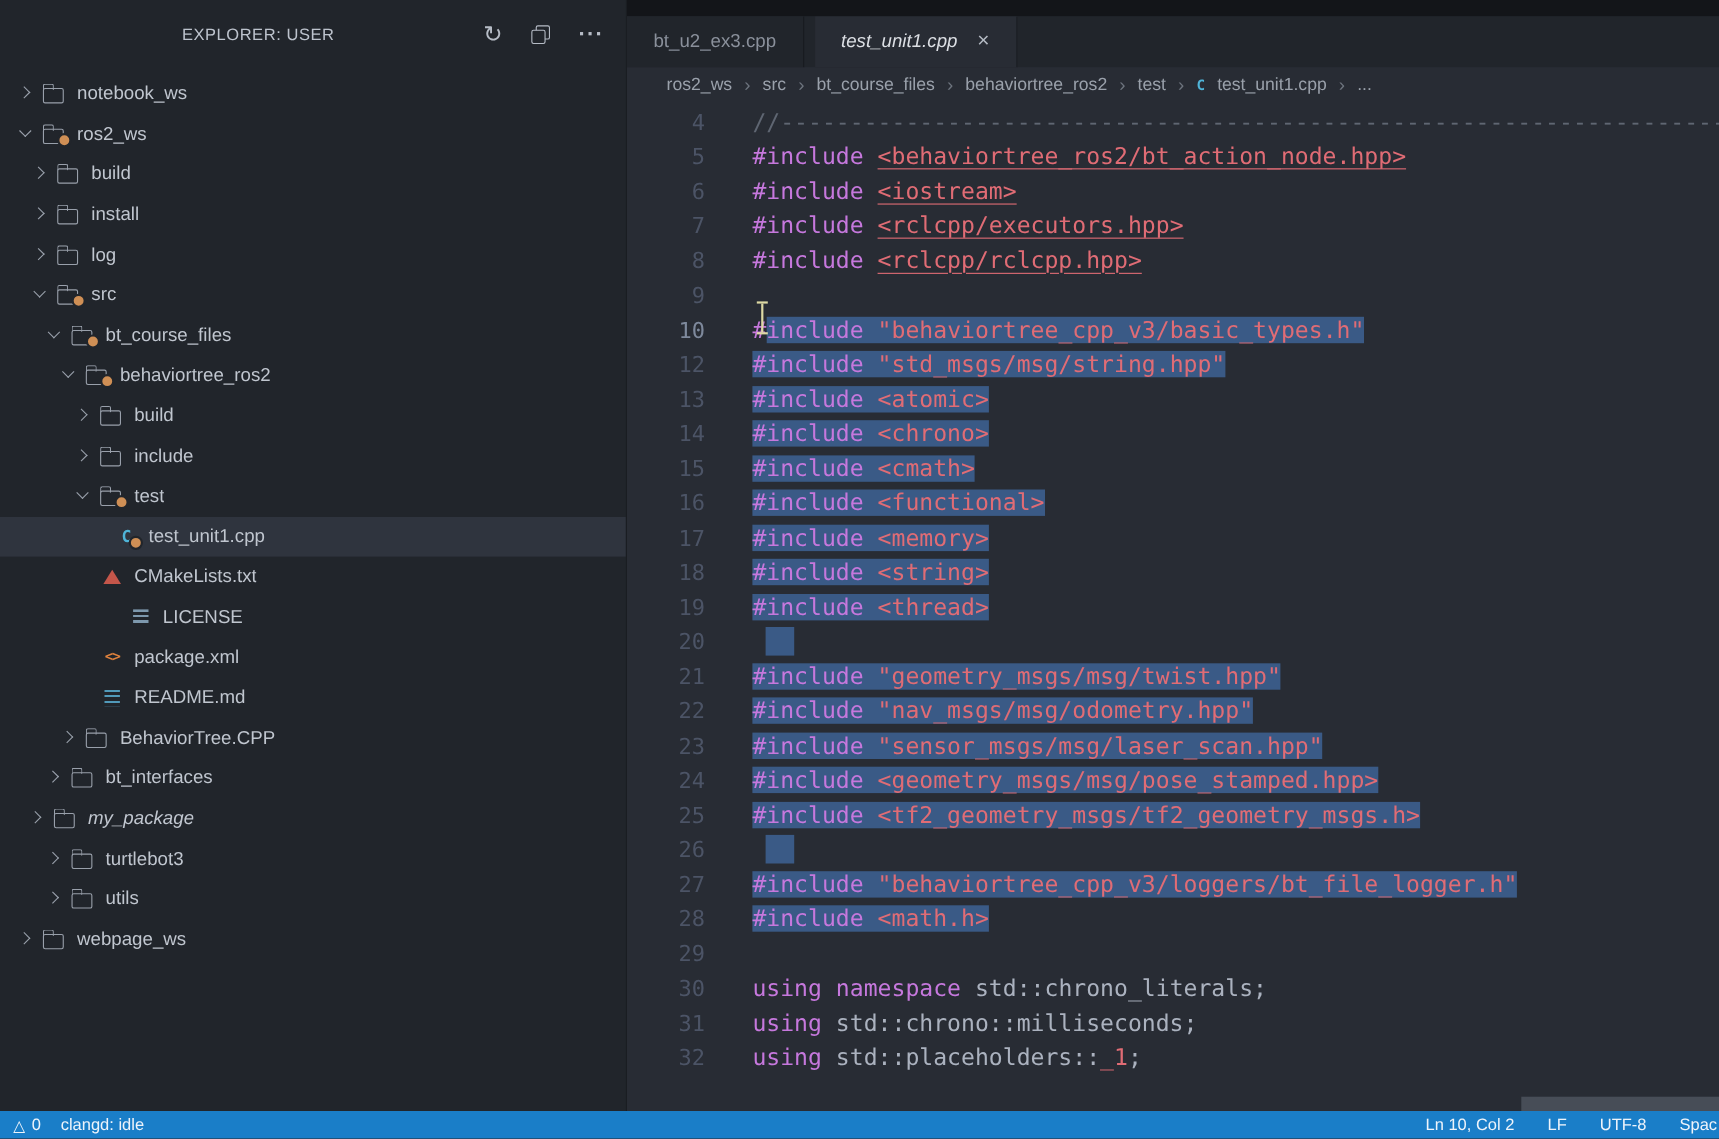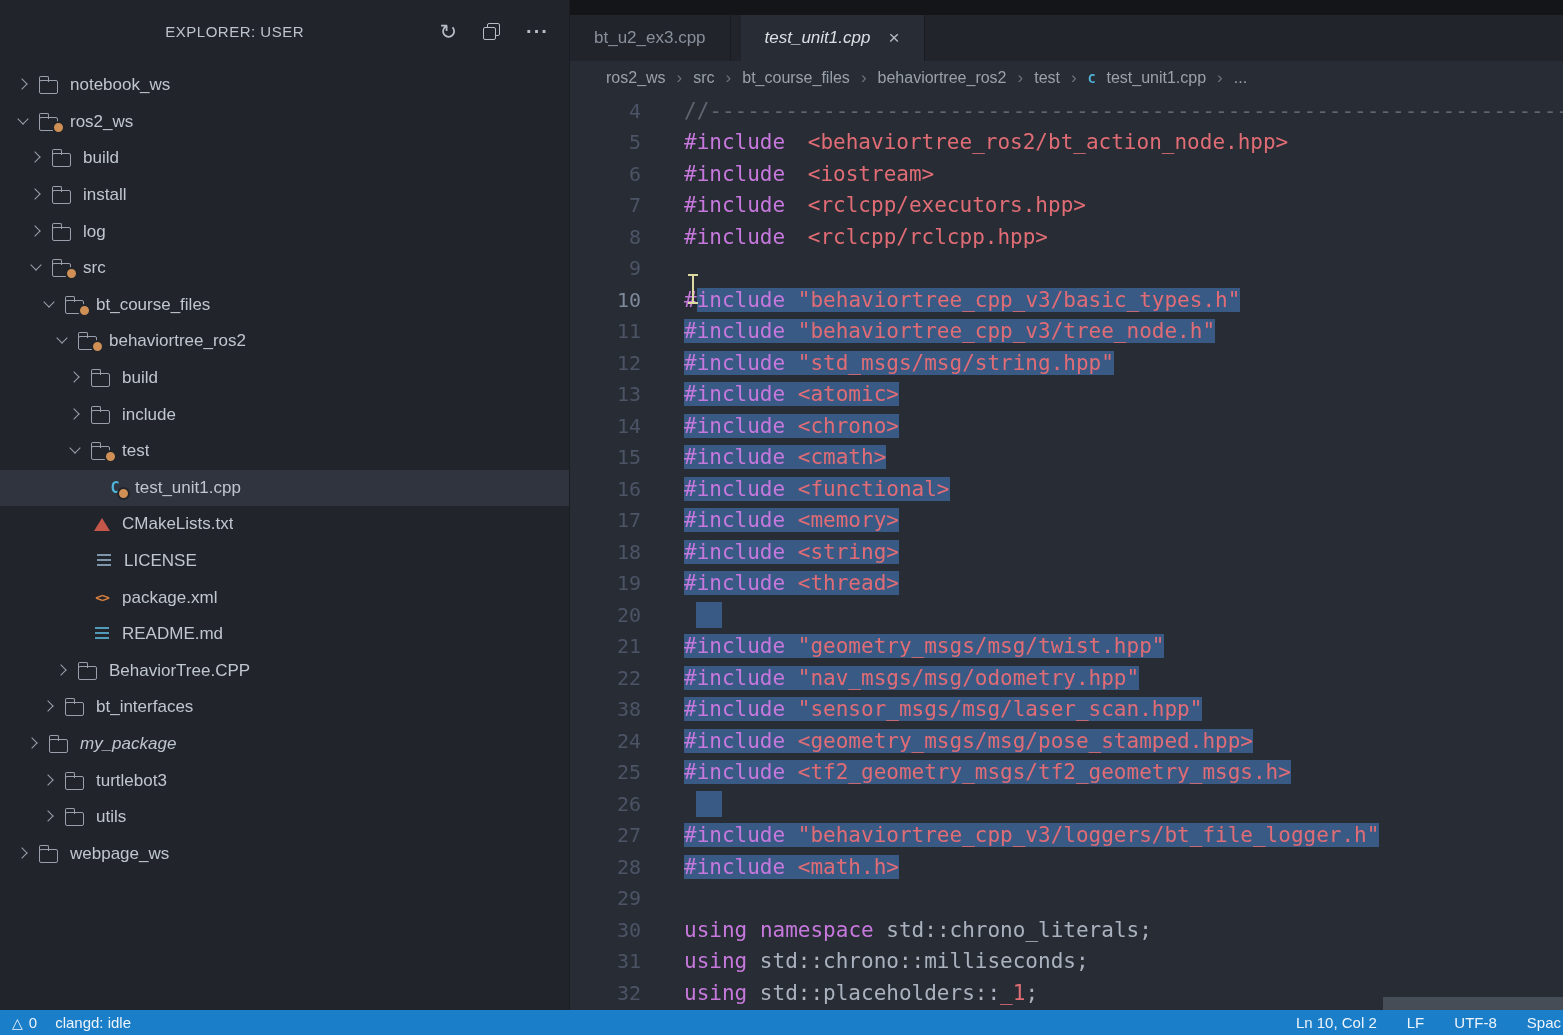--- a/index.html
+++ b/index.html
@@ -49,21 +49,21 @@
 
   
   .code-area{position:relative;font-family:"DejaVu Sans Mono",monospace;font-size:21px;}
   .cline{display:flex;align-items:center;height:31.5px;white-space:pre;}
   .ln{width:71px;flex:none;text-align:right;color:#4c5466;font-size:20px;}
   .ln.active{color:#7e899c;}
   .ctext{flex:none;padding-left:43px;}
   .tk-dir{color:var(--directive,#c678dd);}
   .tk-kw{color:var(--directive,#c678dd);}
   .tk-path{color:var(--string,#e06c75);}
-  .tk-pathu{color:var(--string,#e06c75);text-underline-offset:4px;text-decoration-thickness:1px;margin-left:10px;}
+  .tk-pathu{color:var(--string,#e06c75);text-decoration:underline;text-underline-offset:4px;text-decoration-thickness:1px;}
   .tk-com{color:var(--comment,#5f6672);}
   .tk-pl{color:var(--plain,#abb2bf);}
   .tk-ph{color:var(--string,#e06c75);}
   .selbg{background:var(--selection,#3a5a86);}
   .selbg.nlsel{display:inline-block;width:26px;height:26px;vertical-align:middle;margin-left:12px;}
 
   .ibeam{position:absolute;left:122px;top:276px;width:2px;height:26px;background:#ddd9a3;z-index:5;}
   .ibeam::before,.ibeam::after{content:"";position:absolute;left:-4px;width:10px;height:2px;background:#ddd9a3;}
   .ibeam::before{top:-2px;}
   .ibeam::after{bottom:-2px;}
@@ -160,21 +160,21 @@
         <div class="tree-row selected" style="padding-left: 79px;">
           <span class="chev none"></span>
           <span class="ficon icon-cpp">C<span class="gitdot"></span></span>
           <span class="tlabel">test_unit1.cpp</span>
         </div>
         <div class="tree-row" style="padding-left: 66px;">
           <span class="chev none"></span>
           <span class="ficon icon-cmake"></span>
           <span class="tlabel">CMakeLists.txt</span>
         </div>
-        <div class="tree-row" style="padding-left: 68px;">
+        <div class="tree-row" style="padding-left: 92px;">
           <span class="chev none"></span>
           <span class="ficon icon-license"></span>
           <span class="tlabel">LICENSE</span>
         </div>
         <div class="tree-row" style="padding-left: 66px;">
           <span class="chev none"></span>
           <span class="ficon icon-xml">&lt;&gt;</span>
           <span class="tlabel">package.xml</span>
         </div>
         <div class="tree-row" style="padding-left: 66px;">
@@ -244,33 +244,32 @@
       </div>
     <div class="code-area">
       <div>
           <div class="cline"><span class="ln">4</span><span class="ctext"><span class="tk-com">//---------------------------------------------------------------------------</span></span></div>
           <div class="cline"><span class="ln">5</span><span class="ctext"><span class="tk-dir">#include </span><span class="tk-pathu">&lt;behaviortree_ros2/bt_action_node.hpp&gt;</span></span></div>
           <div class="cline"><span class="ln">6</span><span class="ctext"><span class="tk-dir">#include </span><span class="tk-pathu">&lt;iostream&gt;</span></span></div>
           <div class="cline"><span class="ln">7</span><span class="ctext"><span class="tk-dir">#include </span><span class="tk-pathu">&lt;rclcpp/executors.hpp&gt;</span></span></div>
           <div class="cline"><span class="ln">8</span><span class="ctext"><span class="tk-dir">#include </span><span class="tk-pathu">&lt;rclcpp/rclcpp.hpp&gt;</span></span></div>
           <div class="cline"><span class="ln">9</span><span class="ctext"></span></div>
           <div class="cline"><span class="ln active">10</span><span class="ctext"><span class="tk-dir">#</span><span class="selbg"><span class="tk-dir">include </span><span class="tk-path">"behaviortree_cpp_v3/basic_types.h"</span></span></span></div>
-          <div class="cline"><span class="ln">11</span><span class="ctext"><span class="selbg"><span class="tk-dir">#include </span><span class="tk-path">"behaviortree_cpp_v3/tree_node.h"</span></span></span></div>
           <div class="cline"><span class="ln">12</span><span class="ctext"><span class="selbg"><span class="tk-dir">#include </span><span class="tk-path">"std_msgs/msg/string.hpp"</span></span></span></div>
           <div class="cline"><span class="ln">13</span><span class="ctext"><span class="selbg"><span class="tk-dir">#include </span><span class="tk-path">&lt;atomic&gt;</span></span></span></div>
           <div class="cline"><span class="ln">14</span><span class="ctext"><span class="selbg"><span class="tk-dir">#include </span><span class="tk-path">&lt;chrono&gt;</span></span></span></div>
           <div class="cline"><span class="ln">15</span><span class="ctext"><span class="selbg"><span class="tk-dir">#include </span><span class="tk-path">&lt;cmath&gt;</span></span></span></div>
           <div class="cline"><span class="ln">16</span><span class="ctext"><span class="selbg"><span class="tk-dir">#include </span><span class="tk-path">&lt;functional&gt;</span></span></span></div>
           <div class="cline"><span class="ln">17</span><span class="ctext"><span class="selbg"><span class="tk-dir">#include </span><span class="tk-path">&lt;memory&gt;</span></span></span></div>
           <div class="cline"><span class="ln">18</span><span class="ctext"><span class="selbg"><span class="tk-dir">#include </span><span class="tk-path">&lt;string&gt;</span></span></span></div>
           <div class="cline"><span class="ln">19</span><span class="ctext"><span class="selbg"><span class="tk-dir">#include </span><span class="tk-path">&lt;thread&gt;</span></span></span></div>
           <div class="cline"><span class="ln">20</span><span class="ctext"><span class="selbg nlsel"></span></span></div>
           <div class="cline"><span class="ln">21</span><span class="ctext"><span class="selbg"><span class="tk-dir">#include </span><span class="tk-path">"geometry_msgs/msg/twist.hpp"</span></span></span></div>
           <div class="cline"><span class="ln">22</span><span class="ctext"><span class="selbg"><span class="tk-dir">#include </span><span class="tk-path">"nav_msgs/msg/odometry.hpp"</span></span></span></div>
-          <div class="cline"><span class="ln">38</span><span class="ctext"><span class="selbg"><span class="tk-dir">#include </span><span class="tk-path">"sensor_msgs/msg/laser_scan.hpp"</span></span></span></div>
+          <div class="cline"><span class="ln">23</span><span class="ctext"><span class="selbg"><span class="tk-dir">#include </span><span class="tk-path">"sensor_msgs/msg/laser_scan.hpp"</span></span></span></div>
           <div class="cline"><span class="ln">24</span><span class="ctext"><span class="selbg"><span class="tk-dir">#include </span><span class="tk-path">&lt;geometry_msgs/msg/pose_stamped.hpp&gt;</span></span></span></div>
           <div class="cline"><span class="ln">25</span><span class="ctext"><span class="selbg"><span class="tk-dir">#include </span><span class="tk-path">&lt;tf2_geometry_msgs/tf2_geometry_msgs.h&gt;</span></span></span></div>
           <div class="cline"><span class="ln">26</span><span class="ctext"><span class="selbg nlsel"></span></span></div>
           <div class="cline"><span class="ln">27</span><span class="ctext"><span class="selbg"><span class="tk-dir">#include </span><span class="tk-path">"behaviortree_cpp_v3/loggers/bt_file_logger.h"</span></span></span></div>
           <div class="cline"><span class="ln">28</span><span class="ctext"><span class="selbg"><span class="tk-dir">#include </span><span class="tk-path">&lt;math.h&gt;</span></span></span></div>
           <div class="cline"><span class="ln">29</span><span class="ctext"></span></div>
           <div class="cline"><span class="ln">30</span><span class="ctext"><span class="tk-kw">using</span><span class="tk-pl"> </span><span class="tk-kw">namespace</span><span class="tk-pl"> std::chrono_literals;</span></span></div>
           <div class="cline"><span class="ln">31</span><span class="ctext"><span class="tk-kw">using</span><span class="tk-pl"> std::chrono::milliseconds;</span></span></div>
           <div class="cline"><span class="ln">32</span><span class="ctext"><span class="tk-kw">using</span><span class="tk-pl"> std::placeholders::</span><span class="tk-ph">_1</span><span class="tk-pl">;</span></span></div>
         </div>

